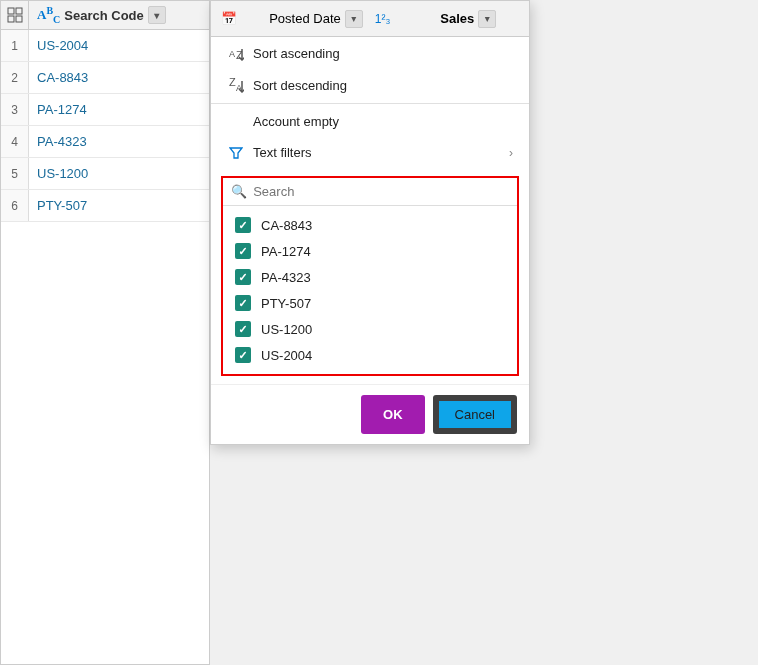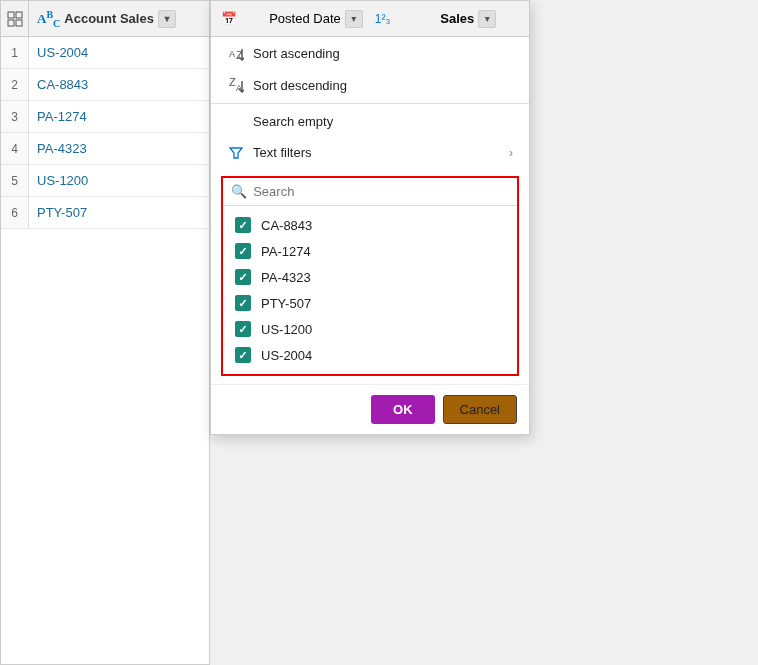--- a/index.html
+++ b/index.html
@@ -20,21 +20,21 @@
       border: 1px solid #ccc;
       width: 210px;
       min-height: 260px;
       flex-shrink: 0;
     }
 
     .header-row {
       display: flex;
       background: #f2f2f2;
       border-bottom: 1px solid #ccc;
-      height: 36px;
+      height: 29px;
       align-items: center;
     }
 
     .row-num-header {
       width: 28px;
       border-right: 1px solid #ccc;
       height: 100%;
       display: flex;
       align-items: center;
       justify-content: center;
@@ -214,23 +214,23 @@
       color: #fff;
       border: none;
       border-radius: 3px;
       padding: 6px 22px;
       font-size: 13px;
       cursor: pointer;
       font-weight: 600;
     }
 
     .btn-cancel {
-      background: #a16207;
+      background: #0ea5e9;
       color: #222;
-      border: 1px solid #404040;
+      border: 6px solid #404040;
       border-radius: 3px;
       padding: 6px 16px;
       font-size: 13px;
       cursor: pointer;
     }
 
     .container {
       position: relative;
       display: flex;
       width: 758px;
@@ -255,21 +255,21 @@
 
         <svg width="16" height="16" viewBox="0 0 16 16">
           <rect x="1" y="1" width="6" height="6" fill="none" stroke="#555" stroke-width="1"></rect>
           <rect x="9" y="1" width="6" height="6" fill="none" stroke="#555" stroke-width="1"></rect>
           <rect x="1" y="9" width="6" height="6" fill="none" stroke="#555" stroke-width="1"></rect>
           <rect x="9" y="9" width="6" height="6" fill="none" stroke="#555" stroke-width="1"></rect>
         </svg>
       </div>
       <div class="col-header">
         <span style="color:#0078d4; font-size:13px; font-weight:bold; font-family:serif;">A<span style="font-size:10px; vertical-align:super; color:#0078d4;">B</span><span style="font-size:10px; vertical-align:sub; color:#0078d4;">C</span></span>
-        <span class="col-header-text">Account Sales</span>
+        <span class="col-header-text">Search Code</span>
         <div class="dropdown-arrow">▾</div>
       </div>
     </div>
 
     <div class="data-row">
       <div class="row-num">1</div>
       <div class="cell">US-2004</div>
     </div>
     <div class="data-row">
       <div class="row-num">2</div>
@@ -329,21 +329,21 @@
           <polyline points="11,12 14,15 17,12" stroke="#555" stroke-width="1.5" fill="none"></polyline>
         </svg>
       </span>
       <span>Sort descending</span>
     </div>
 
     <div class="menu-divider"></div>
 
     <div class="dropdown-menu-item">
       <span class="menu-icon" style="width:18px;"></span>
-      <span>Search empty</span>
+      <span>Account empty</span>
     </div>
 
     <div class="dropdown-menu-item">
       <span class="menu-icon">
         <svg width="14" height="14" viewBox="0 0 14 14">
           <polygon points="1,2 13,2 9,7 9,12 5,12 5,7" fill="none" stroke="#0078d4" stroke-width="1.3"></polygon>
         </svg>
       </span>
       <span>Text filters</span>
       <span class="menu-arrow">›</span>

